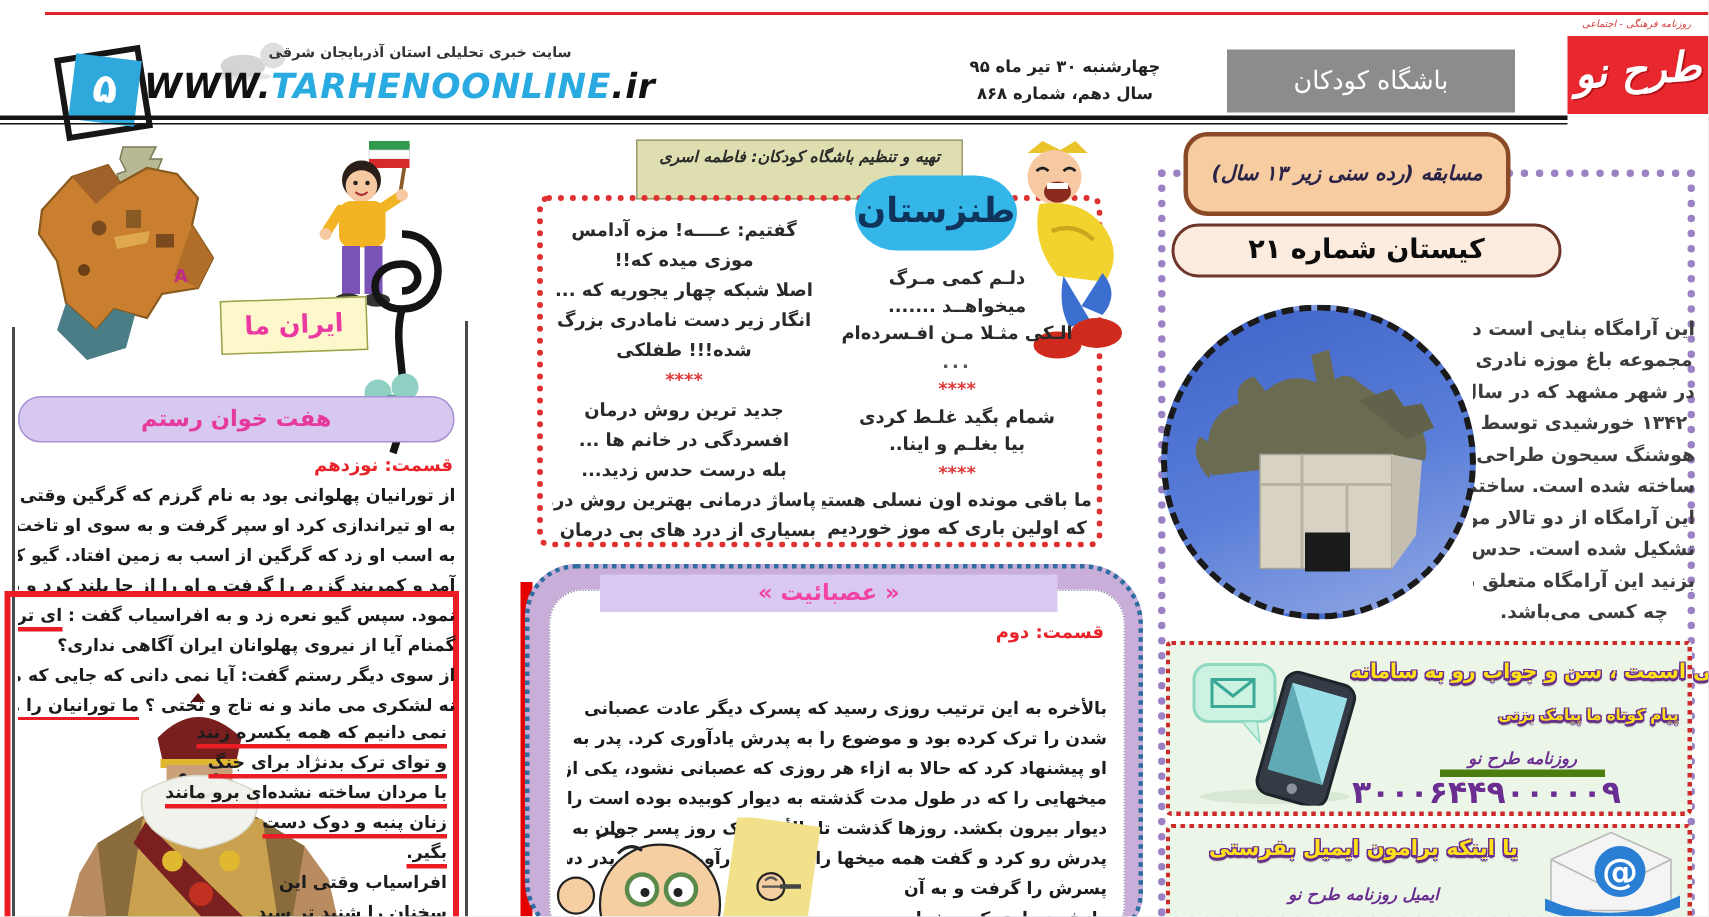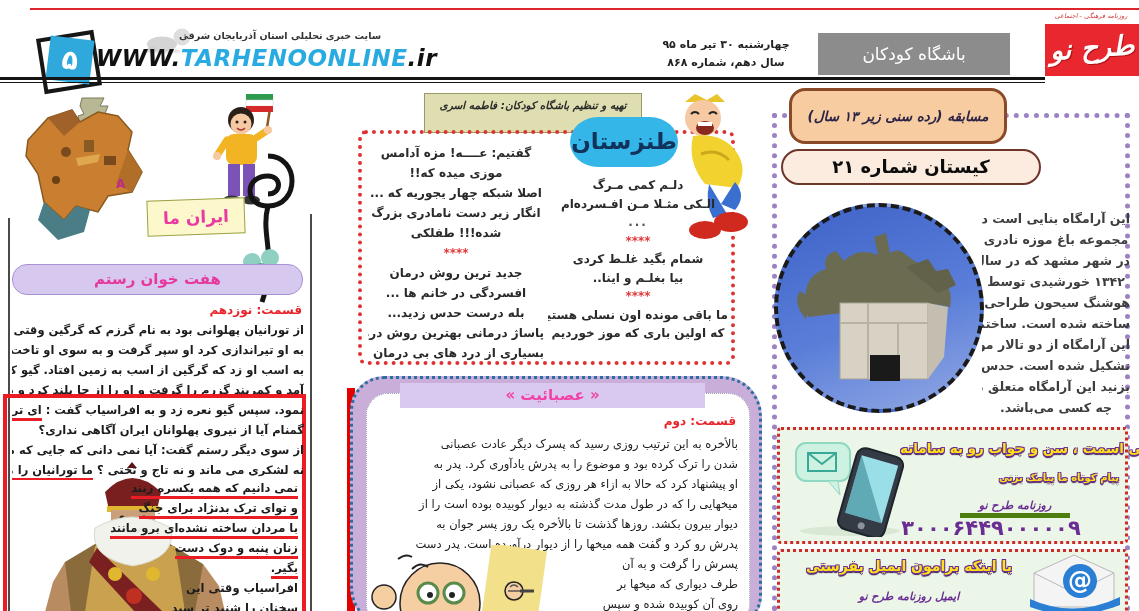--- a/index.html
+++ b/index.html
@@ -11,21 +11,21 @@
   .topline{left:30px;right:0;top:8px;height:2px;background:#e0242b;}
   .hdr-rule{left:0;top:77px;width:1045px;height:6px;border-top:3px solid #141414;border-bottom:1px solid #141414;box-sizing:border-box;}
   .logo{right:0;top:24px;width:94px;height:52px;background:#e8282e;}
   .logo-sub{right:2px;top:12px;width:92px;color:#d43a3a;font-size:6.5px;text-align:center;font-style:italic;}
   .logo-cal{width:94px;top:8px;left:0;color:#fff;font-size:27px;font-weight:bold;font-style:italic;text-align:center;transform:rotate(-4deg);text-shadow:1px 1px 0 #b01218;}
   .pgbadge-back{left:40px;top:34px;width:50px;height:48px;background:#fff;border:4px solid #161616;transform:rotate(-9deg);}
   .pgbadge-front{left:48px;top:38px;width:44px;height:44px;background:#2fa8dc;transform:rotate(7deg);color:#fff;font-size:27px;font-weight:bold;text-align:center;line-height:44px;}
   .site-tag{left:150px;top:30px;width:260px;text-align:center;font-size:9.5px;color:#333;font-weight:bold;}
   .site-url{left:96px;top:45px;width:330px;text-align:center;font-size:23px;font-weight:bold;font-style:italic;color:#111;letter-spacing:.5px;}
   .site-url .blue{color:#29abe2;}
-  .date-box{left:646px;top:36px;width:160px;color:#222;font-size:11px;font-weight:bold;line-height:18px;text-align:center;}
+  .date-box{left:630px;top:36px;width:160px;color:#222;font-size:11px;font-weight:bold;line-height:18px;text-align:center;}
   .section-box{left:818px;top:33px;width:192px;height:42px;background:#8c8c8c;color:#fff;font-size:17px;font-weight:normal;text-align:center;line-height:42px;}
   
   .vrule{width:2px;background:#4a4a4a;}
   .redbar{left:347px;top:388px;width:8px;height:223px;background:#e50000;}
   
   .iran-label{left:147px;top:199px;width:96px;height:34px;background:#fdf8cc;border:1px solid #9aa24a;transform:rotate(-2deg);color:#ea3aa2;font-size:17px;font-weight:bold;text-align:center;line-height:34px;}
   .story-title{left:12px;top:264px;width:291px;height:31px;background:#d7c8ef;border:1px solid #a892d2;border-radius:15px;box-sizing:border-box;color:#e5399e;font-size:15px;font-weight:bold;text-align:center;line-height:29px;}
   .part-label{color:#e8232a;font-size:12px;font-weight:bold;}
   .story{font-size:11.5px;font-weight:bold;color:#1c1c1c;line-height:20px;overflow:hidden;}
   .story div{white-space:nowrap;}
@@ -35,21 +35,21 @@
   .credit{left:424px;top:93px;width:218px;height:40px;background:#dfdeb0;border:1px solid #9a9a6a;box-sizing:border-box;color:#2a2a2a;font-size:10.5px;font-style:italic;font-weight:bold;text-align:center;line-height:22px;}
   .humor-box{left:358px;top:130px;width:377px;height:235px;border:4px dotted #e03131;border-radius:8px;box-sizing:border-box;}
   .humor-title{left:570px;top:117px;width:108px;height:50px;background:#35b6e8;border-radius:28px/25px;color:#10335c;font-size:23px;font-weight:bold;text-align:center;line-height:48px;}
   .joke{font-size:12px;font-weight:bold;color:#2a2a2a;line-height:20px;text-align:center;overflow:hidden;}
   .joke div{white-space:nowrap;}
   .stars{color:#e03a3a;}
   .dots{color:#555;letter-spacing:2px;}
   .anger-blob{left:350px;top:376px;width:412px;height:250px;background:#c9aed9;border:3px dotted #2e6da0;border-radius:34px 40px 30px 38px;box-sizing:border-box;}
   .anger-inner{left:366px;top:393px;width:384px;height:233px;background:#ffffff;border-radius:22px;border:1px dotted #9a9ab8;box-sizing:border-box;}
   .anger-title{left:400px;top:383px;width:305px;height:25px;background:#d9c8ef;color:#f143a5;font-size:15px;font-weight:bold;text-align:center;line-height:25px;}
-  .body-txt{font-size:11.5px;font-weight:normal;color:#1c1c1c;line-height:20px;overflow:hidden;}
+  .body-txt{font-size:11.5px;font-weight:bold;color:#1c1c1c;line-height:20px;overflow:hidden;margin-top:28px;}
   .body-txt div{white-space:nowrap;}
   
   .quiz-border{left:772px;top:113px;width:358px;height:498px;border:5px dotted #9c82c4;box-sizing:border-box;}
   .contest-box{left:789px;top:88px;width:218px;height:56px;background:#f6cca0;border:3px solid #8a4a28;border-radius:16px;box-sizing:border-box;color:#2b2347;font-size:13.5px;font-weight:bold;font-style:italic;text-align:center;line-height:50px;white-space:nowrap;}
   .quiz-title{left:781px;top:149px;width:260px;height:36px;background:#fcecdf;border:2px solid #6e352a;border-radius:18px;box-sizing:border-box;color:#0c0c0c;font-size:18px;font-weight:800;text-align:center;line-height:32px;}
   .statue{left:774px;top:203px;width:210px;height:210px;border-radius:50%;border:4px dashed #1a1a1a;box-sizing:border-box;overflow:hidden;background:linear-gradient(160deg,#3f63c8 0%,#5a7ed8 55%,#93a9e4 100%);}
   .quiz-text{font-size:12.5px;font-weight:bold;color:#3d3d3d;line-height:21px;text-align:center;overflow:hidden;}
   .quiz-text div{white-space:nowrap;}
   .green-box{background:#ecf6e8;border:3.5px dotted #cf2a2a;border-radius:4px;box-sizing:border-box;}
   .sms-box{left:777px;top:427px;width:351px;height:117px;}
@@ -209,20 +209,21 @@
     <path d="M28,44 Q55,40 70,58 Q84,76 72,96 L40,92 Q22,70 28,44 Z" fill="#f2d22e"></path>
     <path d="M36,62 Q52,56 64,68" stroke="#caa81e" stroke-width="3" fill="none"></path>
     <path d="M70,90 Q82,104 70,118 L56,112 Z" fill="#3a6fd0"></path>
     <path d="M44,92 Q40,112 48,126 L62,122 Z" fill="#3a6fd0"></path>
     <ellipse cx="66" cy="130" rx="17" ry="10" fill="#d02a1e"></ellipse>
     <ellipse cx="40" cy="138" rx="16" ry="9" fill="#d02a1e"></ellipse>
   </svg>
 
   <div class="abs joke fa" style="left:548px;top:176px;width:180px;line-height:18.5px">
     <div class="joke-line">دلـم کمی مـرگ</div>
+    <div class="joke-line">میخواهــد .......</div>
     <div class="joke-line">الـکی مثـلا مـن افـسرده‌ام</div>
     <div class="joke-line dots">...</div>
     <div class="joke-line stars">****</div>
     <div class="joke-line">شمام بگید غلـط کردی</div>
     <div class="joke-line">بیا بغلـم و اینا..</div>
     <div class="joke-line stars">****</div>
     <div class="joke-line">ما باقی مونده اون نسلی هستیم</div>
     <div class="joke-line">که اولین باری که موز خوردیم</div>
   </div>
 

